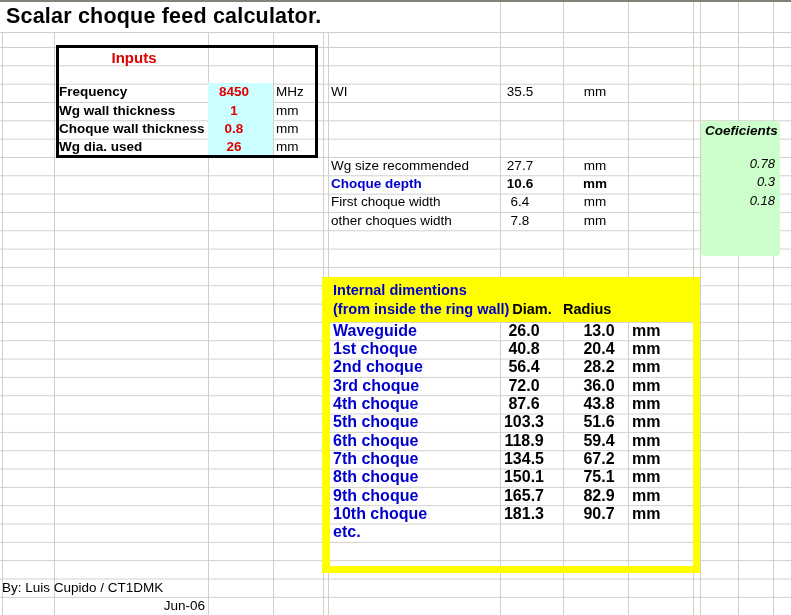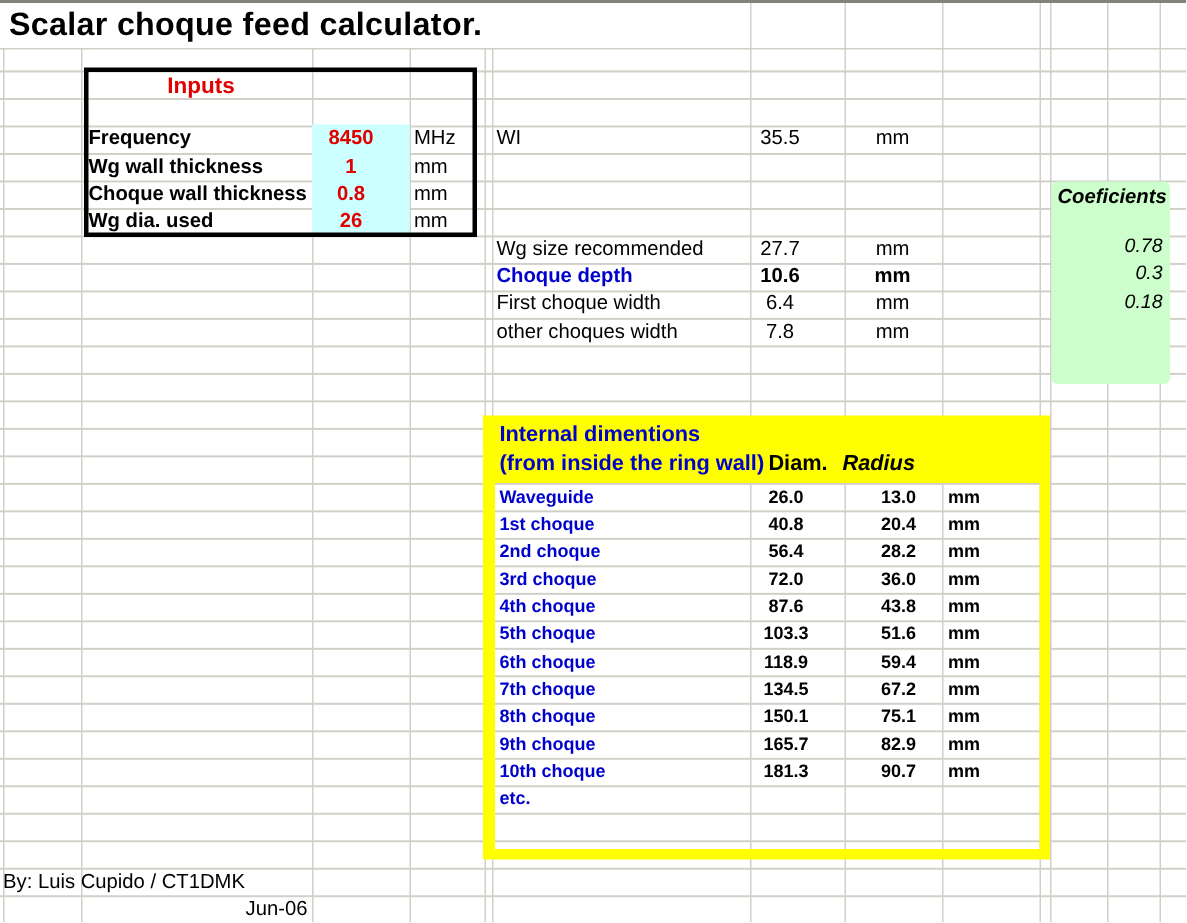--- a/index.html
+++ b/index.html
@@ -46,22 +46,22 @@
   .coef-title{left:705px;top:122px;height:18px;line-height:18px;font-weight:bold;font-style:italic;font-size:13.5px;}
   .coef-vals{top:155px;}
   .coef-vals .r{text-align:right;}
   .coef-vals .r>span{left:701px;width:74px;text-align:right;font-style:italic;font-size:13px;}
   
   .yhead1{left:333px;top:281px;height:18px;line-height:18px;color:#0000cc;font-weight:bold;font-size:14.5px;}
   .yhead-row{top:299.5px;height:19px;}
   .yhead-row>span{position:absolute;top:0;height:19px;line-height:19px;font-weight:bold;font-size:14.5px;white-space:nowrap;}
   .yh-lbl{left:333px;color:#0000cc;}
   .yh-diam{left:498px;width:68px;text-align:center;}
-  .yh-rad{left:540px;width:70px;text-align:right;font-style:italic;}
-  .ytable{top:321.7px;font-size:12px;font-weight:bold;}
+  .yh-rad{left:563px;width:70px;text-align:left;}
+  .ytable{top:321.7px;font-size:16px;font-weight:bold;}
   .y-lbl{left:333px;width:156px;color:#0000cc;}
   .y-d{left:488px;width:72px;text-align:center;}
   .y-r{left:565px;width:68px;text-align:center;}
   .y-u{left:632px;width:50px;}
   .credit-author{left:2px;top:578.8px;height:18.3px;line-height:18.3px;}
   .credit-date{left:54px;top:596.9px;width:151px;height:18px;line-height:18px;text-align:right;}
 </style>
 </head>
 <body>
 

